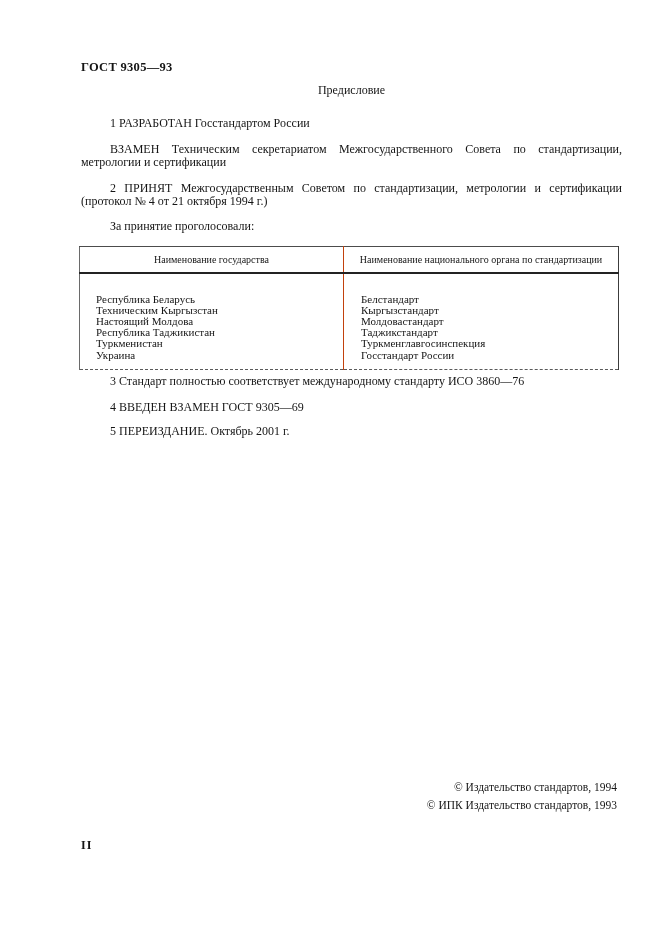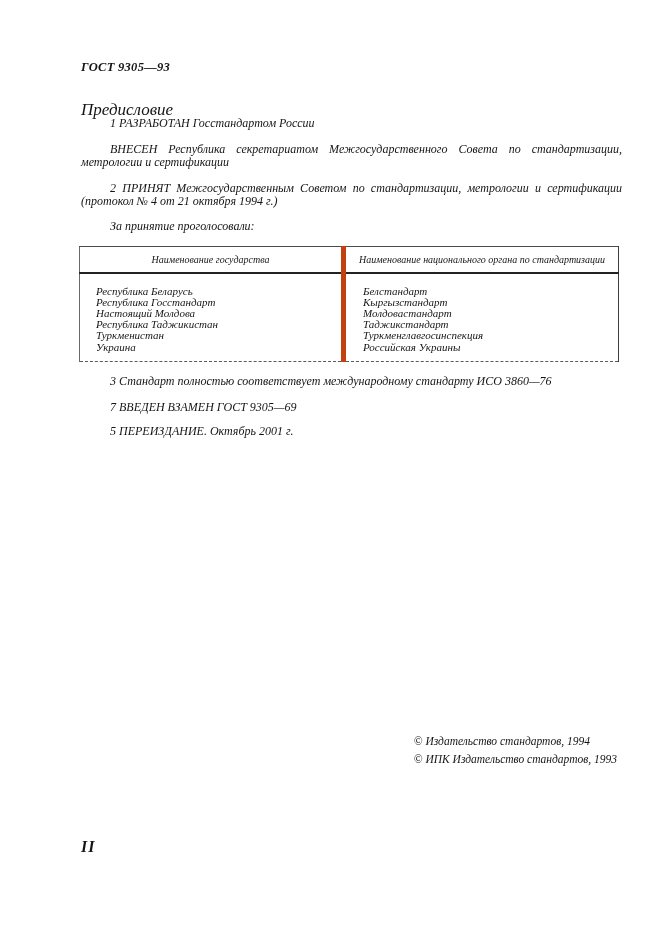--- a/index.html
+++ b/index.html
@@ -1,15 +1,15 @@
 <!DOCTYPE html>
 <html><head>
 <meta charset="utf-8">
 <style>
-  * { margin: 0; padding: 0; box-sizing: border-box; font-style: italic; }
+  * { margin: 0; padding: 0; box-sizing: border-box; }
   html, body { background: #e8e8e8; }
   body { font-family: "Liberation Serif", "DejaVu Serif", serif; }
 
   .page {
     position: relative;
     width: 659px;
     height: 932px;
     margin: 0 auto;
     background: #ffffff;
     color: #151515;
@@ -21,23 +21,24 @@
     left: 81px;
     top: 60px;
     font-size: 12.5px;
     font-weight: bold;
     letter-spacing: 0.3px;
   }
 
   .doc-title {
     position: absolute;
     left: 81px;
-    top: 100px;
+    top: 83px;
     width: 541px;
-    font-size: 17px;
+    text-align: center;
+    font-size: 12px;
   }
 
   .para {
     position: absolute;
     left: 81px;
     width: 541px;
     font-size: 12px;
     line-height: 13.2px;
     text-align: justify;
     text-indent: 29px;
@@ -77,73 +78,73 @@
     padding: 2px 3px;
   }
 
   .vote-table { 
     border-top: 1px solid #4c4c4c;
     border-bottom: 1px dashed #5a5a5a;
     border-left: 1px solid #6a6a6a;
     border-right: 1px solid #3c3c3c;
   }
   .vote-table th + th,
-  .vote-table td + td { border-left: 5px solid #c2410c; }
+  .vote-table td + td { border-left: 1px solid #c2410c; }
 
   .vote-table tbody td {
     line-height: 11.2px;
     padding: 0 0 0 16px;
     vertical-align: top;
     white-space: nowrap;
   }
   .vote-table tbody td.org { padding-left: 17px; }
-  .vote-table tbody tr.first td { padding-top: 12px; }
+  .vote-table tbody tr.first td { padding-top: 20px; }
   .vote-table tbody tr.last td { padding-bottom: 8px; }
 
   .copyright {
     position: absolute;
     right: 42px;
-    top: 732px;
-    text-align: left;
+    top: 778px;
+    text-align: right;
     font-size: 11.5px;
     line-height: 18px;
   }
 
   .legal {
     position: absolute;
     left: 81px;
     top: 794px;
     width: 548px;
     font-size: 12px;
     line-height: 13.5px;
     text-align: justify;
     text-indent: 29px;
   }
 
   .page-number {
     position: absolute;
     left: 81px;
     top: 838px;
-    font-size: 16px;
+    font-size: 12px;
     font-weight: bold;
     letter-spacing: 1px;
   }
 </style>
 </head>
 <body>
 
 <div class="page">
 
   <div class="doc-code">ГОСТ 9305—93</div>
 
   <div class="doc-title">Предисловие</div>
 
   <p class="para single p1">1 РАЗРАБОТАН Госстандартом России</p>
 
-  <p class="para p-vnesen">ВНЕСЕН Республика секретариатом Межгосударственного Совета по стандартизации, метрологии и сертификации</p>
+  <p class="para p-vnesen">ВЗАМЕН Техническим секретариатом Межгосударственного Совета по стандартизации, метрологии и сертификации</p>
 
   <p class="para p2">2 ПРИНЯТ Межгосударственным Советом по стандартизации, метрологии и сертификации (протокол № 4 от 21 октября 1994 г.)</p>
 
   <p class="para single p-vote">За принятие проголосовали:</p>
 
   <table class="vote-table">
     <colgroup>
         <col class="c1">
         <col class="c2">
       </colgroup>
@@ -152,45 +153,45 @@
         <th>Наименование государства</th>
         <th>Наименование национального органа по стандартизации</th>
       </tr>
     </thead>
     <tbody>
       <tr class="first">
         <td>Республика Беларусь</td>
         <td class="org">Белстандарт</td>
       </tr>
       <tr>
-        <td>Республика Госстандарт</td>
+        <td>Техническим Кыргызстан</td>
         <td class="org">Кыргызстандарт</td>
       </tr>
       <tr>
         <td>Настоящий Молдова</td>
         <td class="org">Молдовастандарт</td>
       </tr>
       <tr>
         <td>Республика Таджикистан</td>
         <td class="org">Таджикстандарт</td>
       </tr>
       <tr>
         <td>Туркменистан</td>
         <td class="org">Туркменглавгосинспекция</td>
       </tr>
       <tr class="last">
         <td>Украина</td>
-        <td class="org">Российская Украины</td>
+        <td class="org">Госстандарт России</td>
       </tr>
     </tbody>
   </table>
 
   <p class="para single p3">3 Стандарт полностью соответствует международному стандарту ИСО 3860—76</p>
 
-  <p class="para single p4">7 ВВЕДЕН ВЗАМЕН ГОСТ 9305—69</p>
+  <p class="para single p4">4 ВВЕДЕН ВЗАМЕН ГОСТ 9305—69</p>
 
   <p class="para single p5">5 ПЕРЕИЗДАНИЕ. Октябрь 2001 г.</p>
 
   <div class="copyright">
     <div>© Издательство стандартов, 1994</div>
     <div>© ИПК Издательство стандартов, 1993</div>
   </div>
 
 
   <div class="page-number">II</div>

